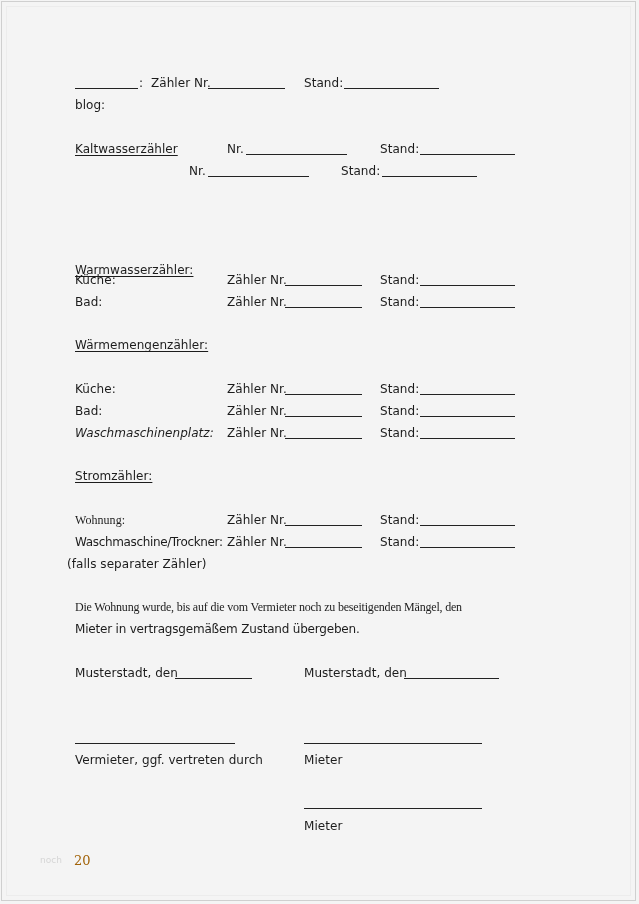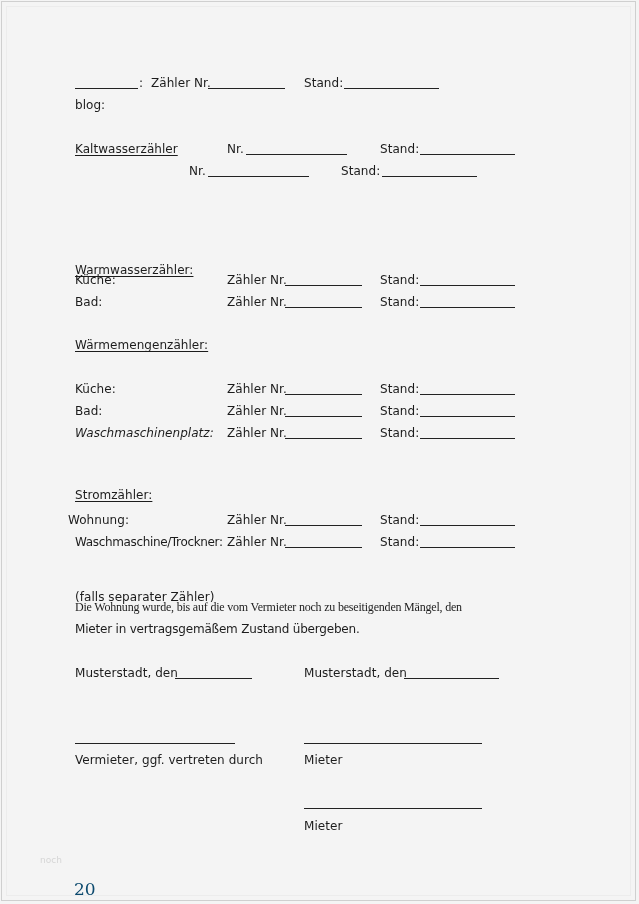--- a/index.html
+++ b/index.html
@@ -4,21 +4,21 @@
 <style>
   html, body { margin:0; padding:0; }
   body { width:639px; height:904px; background:#f4f4f4; position:relative; overflow:hidden;
          font-family:"DejaVu Sans", "Liberation Sans", sans-serif; color:#1c1c1c; }
   .frame { position:absolute; left:1px; top:1px; width:635px; height:900px;
            border:1px solid #cfcfcf; box-sizing:border-box; background:#f4f4f4; }
   .frame-inner { position:absolute; left:4px; top:4px; right:4px; bottom:4px; border:1px solid #ececec; }
   .t { position:absolute; font-size:12px; line-height:14px; white-space:nowrap; letter-spacing:0.05px; }
   .u { text-decoration:underline; text-underline-offset:2px; }
   .line { position:absolute; height:0; border-bottom:1px solid #222; }
-  .pgnum { font-family:"DejaVu Serif", "Liberation Serif", serif; font-size:17px; color:#0c4a6e;margin-top:28px; }
+  .pgnum { font-family:"DejaVu Serif", "Liberation Serif", serif; font-size:13px; color:#a16207; }
   .wm { color:#d6d6d6; font-size:9px; }
 </style>
 </head>
 <body>
 
 <div class="frame">
     <div class="frame-inner"></div>
   </div>
 
 <div class="line" style="left:75px;top:88px;width:63px;"></div>
@@ -68,35 +68,35 @@
 <div class="line" style="left:285px;top:416px;width:77px;"></div>
 <div class="t" style="left:380px;top:404px;">Stand:</div>
 <div class="line" style="left:420px;top:416px;width:95px;"></div>
 
 <div class="t" style="left:75px;top:426px;font-style:italic;">Waschmaschinenplatz:</div>
 <div class="t" style="left:227px;top:426px;">Zähler Nr.</div>
 <div class="line" style="left:285px;top:438px;width:77px;"></div>
 <div class="t" style="left:380px;top:426px;">Stand:</div>
 <div class="line" style="left:420px;top:438px;width:95px;"></div>
 
-<div class="t u" style="left:75px;top:488px;text-decoration:underline;">Stromzähler:</div>
+<div class="t u" style="left:75px;top:469px;text-decoration:underline;">Stromzähler:</div>
 
-<div class="t" style="left:68px;top:513px;">Wohnung:</div>
+<div class="t" style="left:75px;top:513px;font-family:Liberation Serif, serif;">Wohnung:</div>
 <div class="t" style="left:227px;top:513px;">Zähler Nr.</div>
 <div class="line" style="left:285px;top:525px;width:77px;"></div>
 <div class="t" style="left:380px;top:513px;">Stand:</div>
 <div class="line" style="left:420px;top:525px;width:95px;"></div>
 
 <div class="t" style="left:75px;top:535px;letter-spacing:-0.35px;">Waschmaschine/Trockner:</div>
 <div class="t" style="left:227px;top:535px;">Zähler Nr.</div>
 <div class="line" style="left:285px;top:547px;width:77px;"></div>
 <div class="t" style="left:380px;top:535px;">Stand:</div>
 <div class="line" style="left:420px;top:547px;width:95px;"></div>
 
-<div class="t" style="left:75px;top:557px;margin-top:33px;">(falls separater Zähler)</div>
+<div class="t" style="left:67px;top:557px;">(falls separater Zähler)</div>
 
 <div class="t" style="left:75px;top:600px;letter-spacing:-0.2px;font-family:Liberation Serif, serif;">Die Wohnung wurde, bis auf die vom Vermieter noch zu beseitigenden Mängel, den</div>
 <div class="t" style="left:75px;top:622px;letter-spacing:-0.2px;">Mieter in vertragsgemäßem Zustand übergeben.</div>
 
 <div class="t" style="left:75px;top:666px;">Musterstadt, den</div>
 <div class="line" style="left:175px;top:678px;width:77px;"></div>
 <div class="t" style="left:304px;top:666px;">Musterstadt, den</div>
 <div class="line" style="left:404px;top:678px;width:95px;"></div>
 
 <div class="line" style="left:75px;top:743px;width:160px;"></div>

